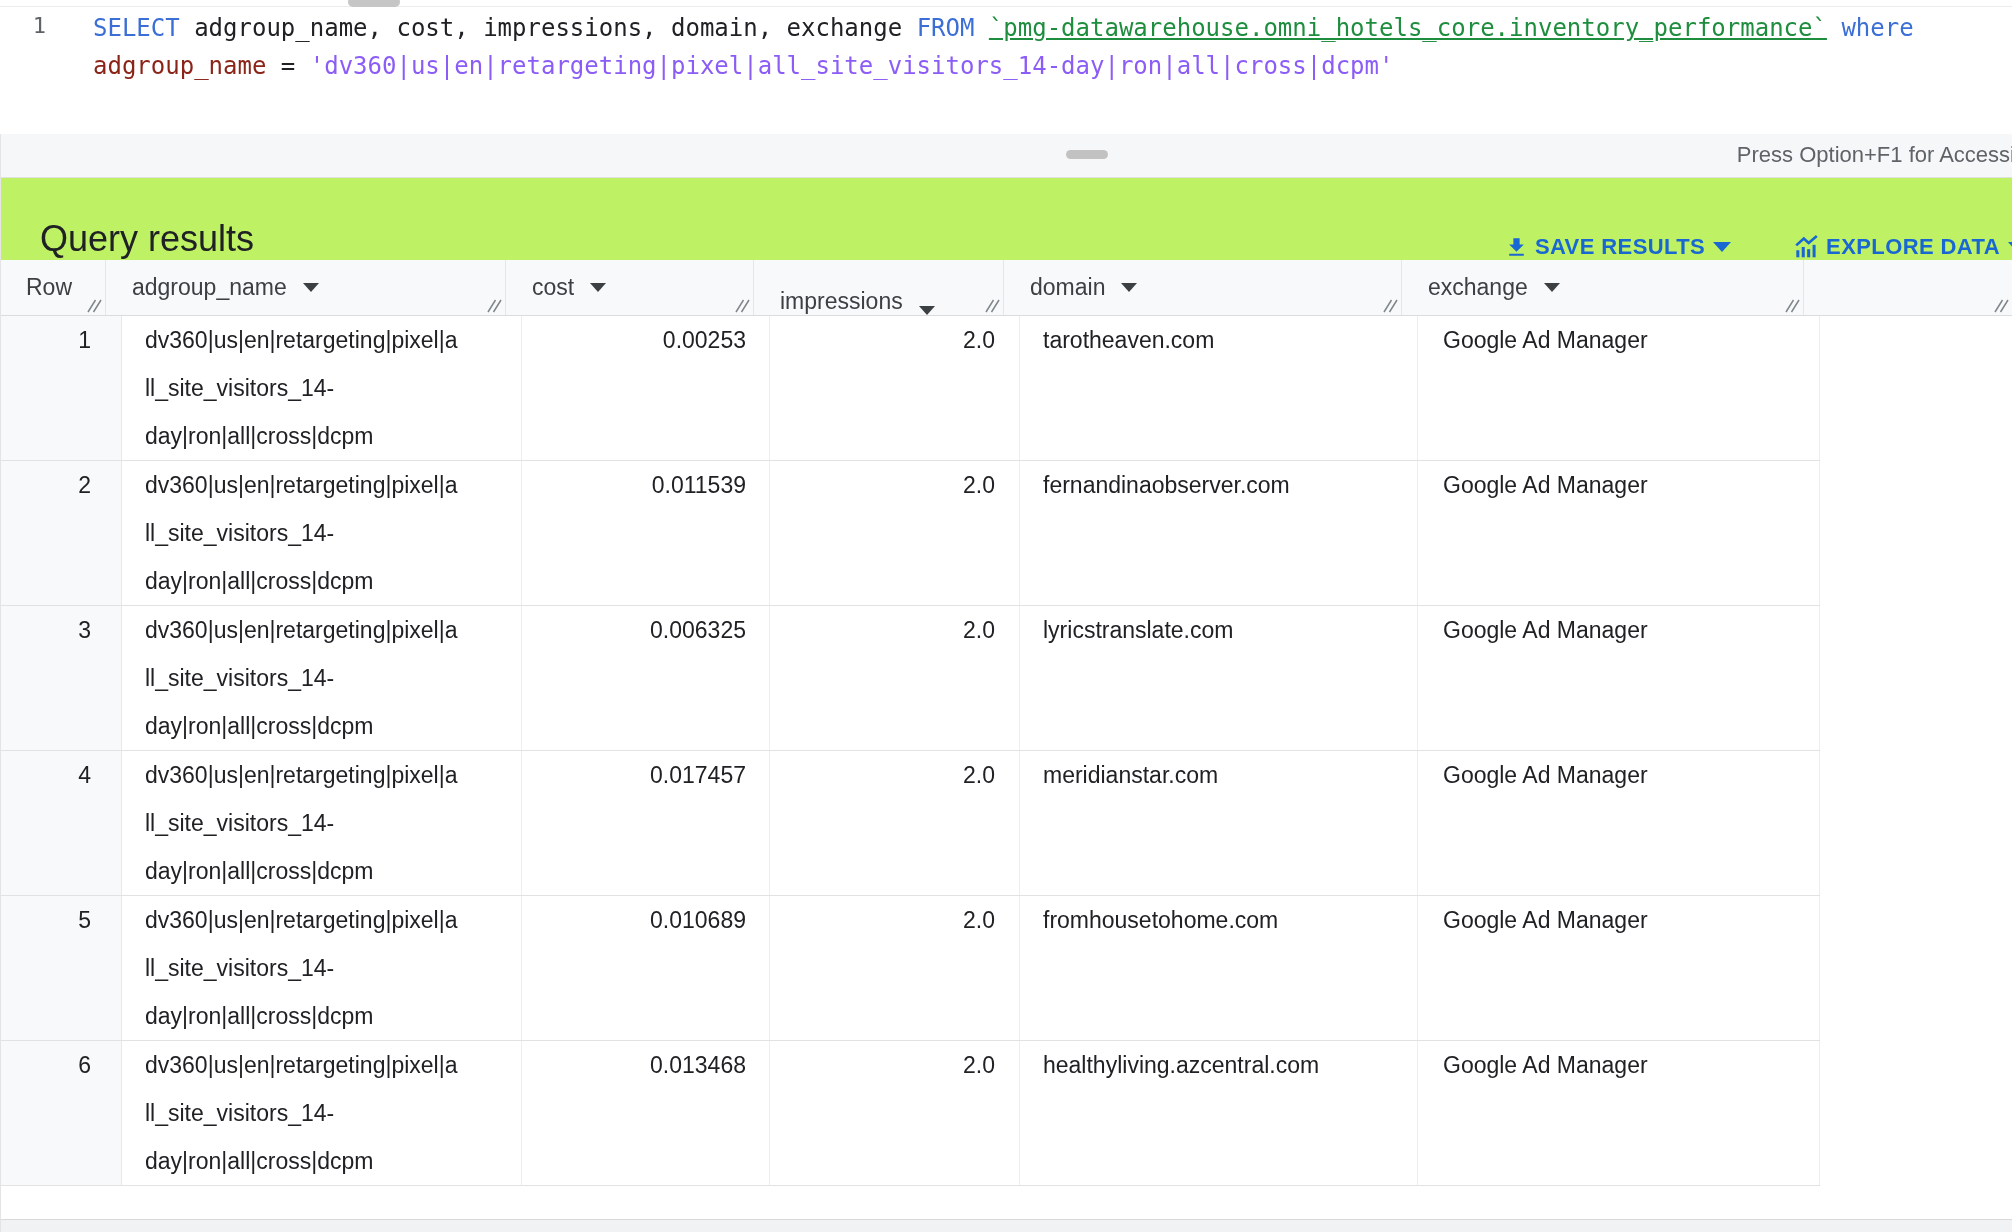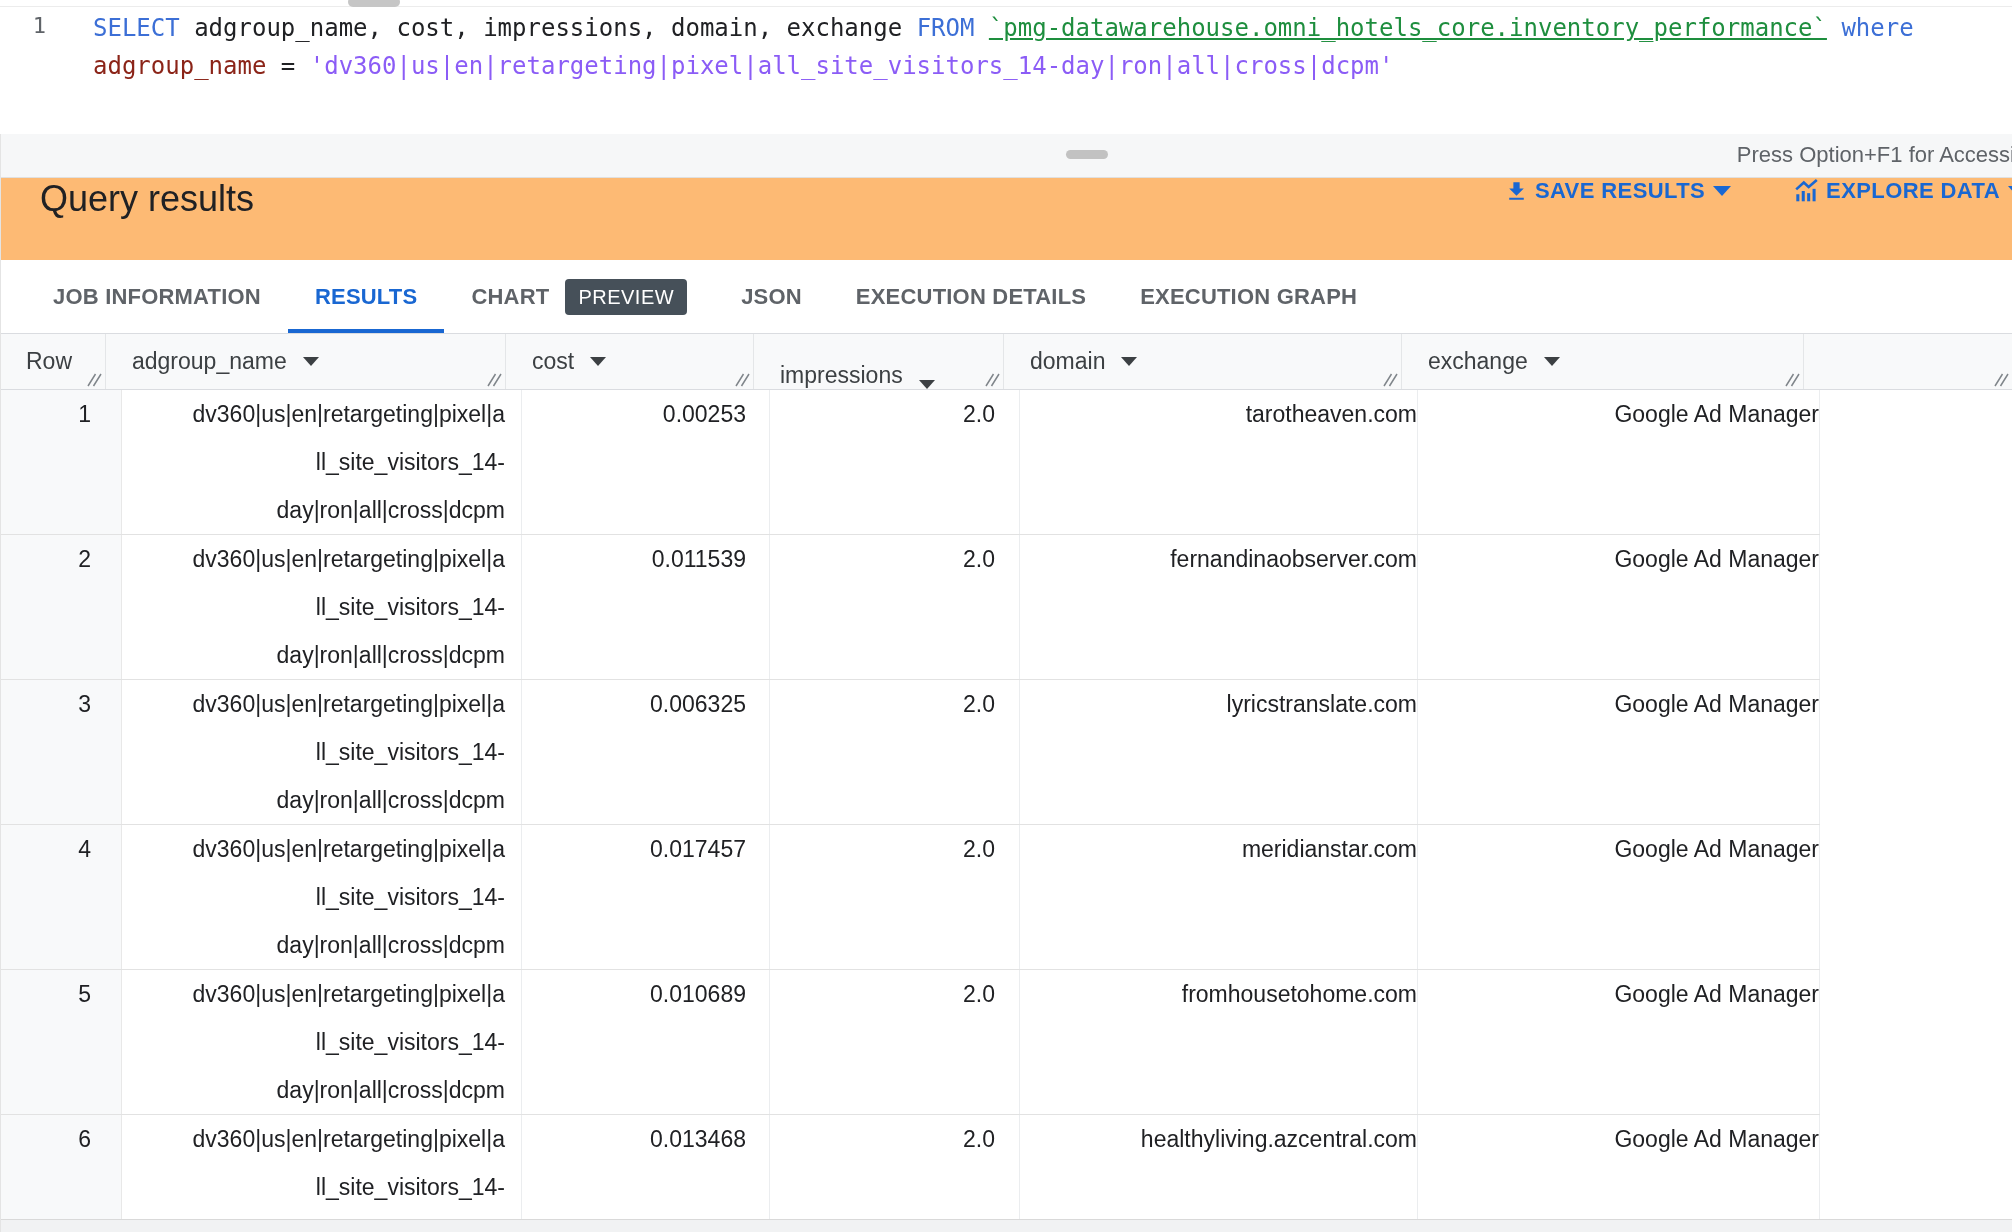--- a/index.html
+++ b/index.html
@@ -25,21 +25,21 @@
   .tok-table-ref { color:#1e8e3e; text-decoration:underline; cursor:pointer; }
   .tok-string { color:#8b5cf6; }
   .tok-field { color:#8b2418; }
 
   
   .statusbar { position:relative; height:44px; background:#f6f7f8; border-bottom:1px solid #e0e0e0; }
   .drag-pill { position:absolute; left:1066px; top:16px; width:42px; height:9px; border-radius:4.5px; background:#c2c2c2; cursor:row-resize; }
   .hint { position:absolute; right:-3px; top:0; height:44px; line-height:42px; font-size:22px; color:#5f6368; white-space:nowrap; }
 
   
-  .results-header { height:82px; display:flex; align-items:flex-start; padding-left:40px; background:#fdba74; }
+  .results-header { height:82px; display:flex; align-items:flex-end; padding-left:40px; background:#bef264; }
   .title { font-size:36px; font-weight:400; margin:0; color:#202124; }
   .actions { margin-left:auto; display:flex; align-items:center; gap:62px; margin-right:-14px; }
   .action-btn { display:flex; align-items:center; gap:6px; background:none; border:none; padding:0;
                 color:#1967d2; font-family:inherit; font-size:22px; font-weight:700; letter-spacing:.4px; cursor:pointer; white-space:nowrap; }
   .caret-down { width:0; height:0; border-left:9px solid transparent; border-right:9px solid transparent;
                 border-top:10px solid #1967d2; margin-left:2px; }
 
   
   .tabs-bar { height:74px; display:flex; align-items:stretch; padding-left:26px; border-bottom:1px solid #dadce0; background:#fff; }
   .tab { position:relative; display:flex; align-items:center; padding:0 27px; cursor:pointer;
@@ -53,21 +53,21 @@
   .thead { display:flex; height:56px; background:#f8f9fa; border-top:0; border-bottom:1px solid #dadce0; }
   .th { position:relative; display:flex; align-items:center; gap:16px; padding-left:26px;
         border-right:1px solid #e4e6e8; font-size:23px; color:#3c4043; }
   .th.filler { flex:1; border-right:none; }
   .sort-tri { width:0; height:0; border-left:8px solid transparent; border-right:8px solid transparent;
               border-top:9px solid #3c4043; cursor:pointer; }
   .resize-handle { position:absolute; right:3px; bottom:2px; cursor:col-resize; line-height:0; }
 
   .tbody { background:#fff; }
   .tr { display:flex; width:1820px; height:145px; border-bottom:1px solid #e2e2e2; background:#fff; }
-  .td { line-height:48px; font-size:23px; color:#202124; border-right:1px solid #ebedef; overflow:hidden;text-align:right; }
+  .td { line-height:48px; font-size:23px; color:#202124; border-right:1px solid #ebedef; overflow:hidden; }
   .c-row      { width:122px; background:#f8f9fa; text-align:right; padding-right:30px; border-right:1px solid #e8e8e8; }
   .c-adgroup  { width:400px; padding-left:23px; padding-right:16px; }
   .c-cost     { width:248px; text-align:right; padding-right:23px; }
   .c-impr     { width:250px; text-align:right; padding-right:24px; }
   .c-domain   { width:398px; padding-left:23px; }
   .c-exchange { width:402px; padding-left:25px; }
 
   .tfooter { position:absolute; left:0; bottom:0; width:2012px; height:13px; background:#f1f2f3; border-top:1px solid #d9d9d9; z-index:5; }
 </style>
 </head>
@@ -110,41 +110,20 @@
             </g>
             <path fill="none" stroke="#1967d2" stroke-width="2.4" d="M2.5 10.5 L9.5 4.2 L14 8.3 L21.5 1.8"></path>
           </svg>
         </span>
         <span>EXPLORE DATA</span>
         <span class="caret-down"></span>
       </button>
     </div>
   </section>
 
-  <nav class="tabs-bar" id="tabs-bar">
-      <div class="tab">
-        <span>JOB INFORMATION</span>
-      </div>
-      <div class="tab active">
-        <span>RESULTS</span>
-      </div>
-      <div class="tab">
-        <span>CHART</span>
-        <span class="tab-badge">PREVIEW</span>
-      </div>
-      <div class="tab">
-        <span>JSON</span>
-      </div>
-      <div class="tab">
-        <span>EXECUTION DETAILS</span>
-      </div>
-      <div class="tab">
-        <span>EXECUTION GRAPH</span>
-      </div>
-    </nav>
 
   <section>
     <div class="thead" id="thead">
         <div class="th" style="width: 106px;">
           <span>Row</span>
           <span class="resize-handle"><svg width="15" height="15" viewBox="0 0 15 15">
               <path stroke="#80868b" stroke-width="1.5" fill="none" d="M1 14 L8.5 2 M6.5 14 L14 2"></path>
             </svg></span>
         </div>
         <div class="th" style="width: 400px;">

